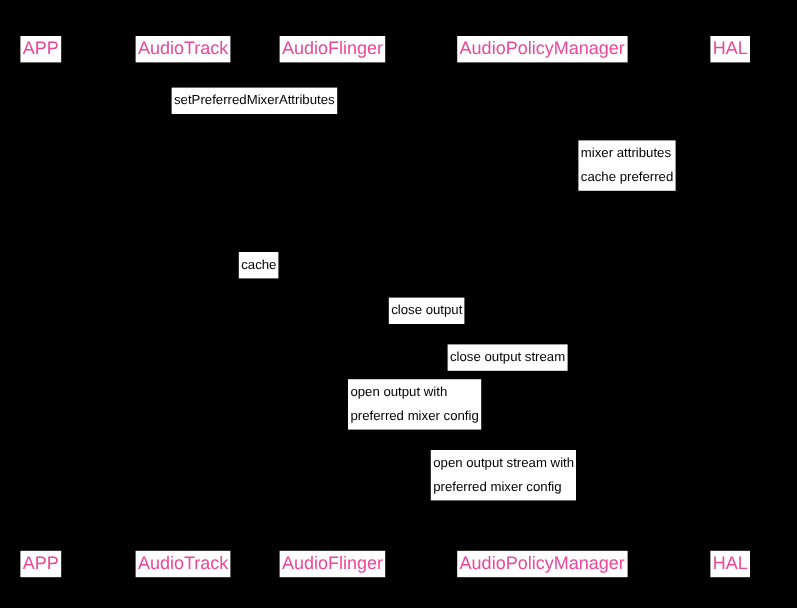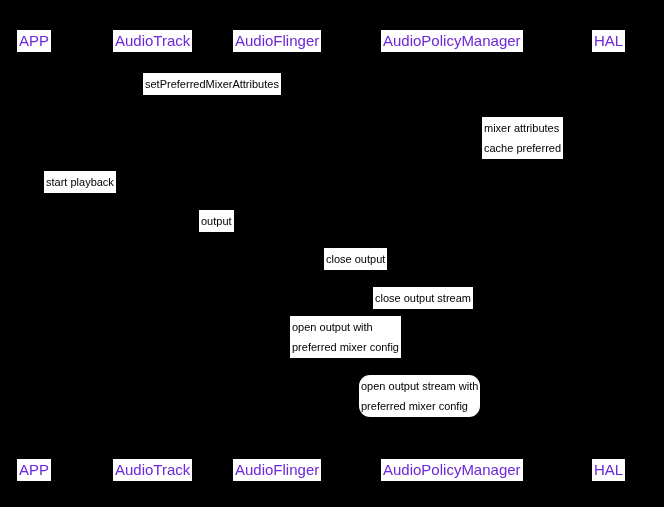--- a/index.html
+++ b/index.html
@@ -34,21 +34,21 @@
   .arrow {
     position: absolute;
     height: 1px;
     background: #000000;
   }
 
   
   .participant {
     position: absolute;
     background: #ffffff;
-    color: #6d28d9;
+    color: #ec4899;
     font-size: 15px;
     line-height: 20px;
     white-space: nowrap;
     padding: 1px 2px;
     box-sizing: border-box;
   }
 
   
   .msg {
     position: absolute;
@@ -108,42 +108,39 @@
 
   <div class="msg left" style="left:143px;top:73px;">
     <span class="line">setPreferredMixerAttributes</span>
   </div>
 
   <div class="msg left" style="left:482px;top:117px;">
     <span class="line">mixer attributes</span>
     <span class="line">cache preferred</span>
   </div>
 
-  <div class="msg left" style="left:44px;top:171px;">
-    <span class="line">start playback</span>
-  </div>
 
   <div class="msg left" style="left:199px;top:210px;">
-    <span class="line">output</span>
+    <span class="line">cache</span>
   </div>
 
   <div class="msg left" style="left:324px;top:248px;">
     <span class="line">close output</span>
   </div>
 
   <div class="msg left" style="left:373px;top:287px;">
     <span class="line">close output stream</span>
   </div>
 
   <div class="msg center" style="left:290px;top:316px;">
     <span class="line">open output with</span>
     <span class="line">preferred mixer config</span>
   </div>
 
-  <div class="msg center" style="left:359px;top:375px;border-radius:11px;">
+  <div class="msg center" style="left:359px;top:375px;">
     <span class="line">open output stream with</span>
     <span class="line">preferred mixer config</span>
   </div>
 
   <div class="participant" style="left:17px;top:459px;">
     <span>APP</span>
   </div>
   <div class="participant" style="left:113px;top:459px;">
     <span>AudioTrack</span>
   </div>

